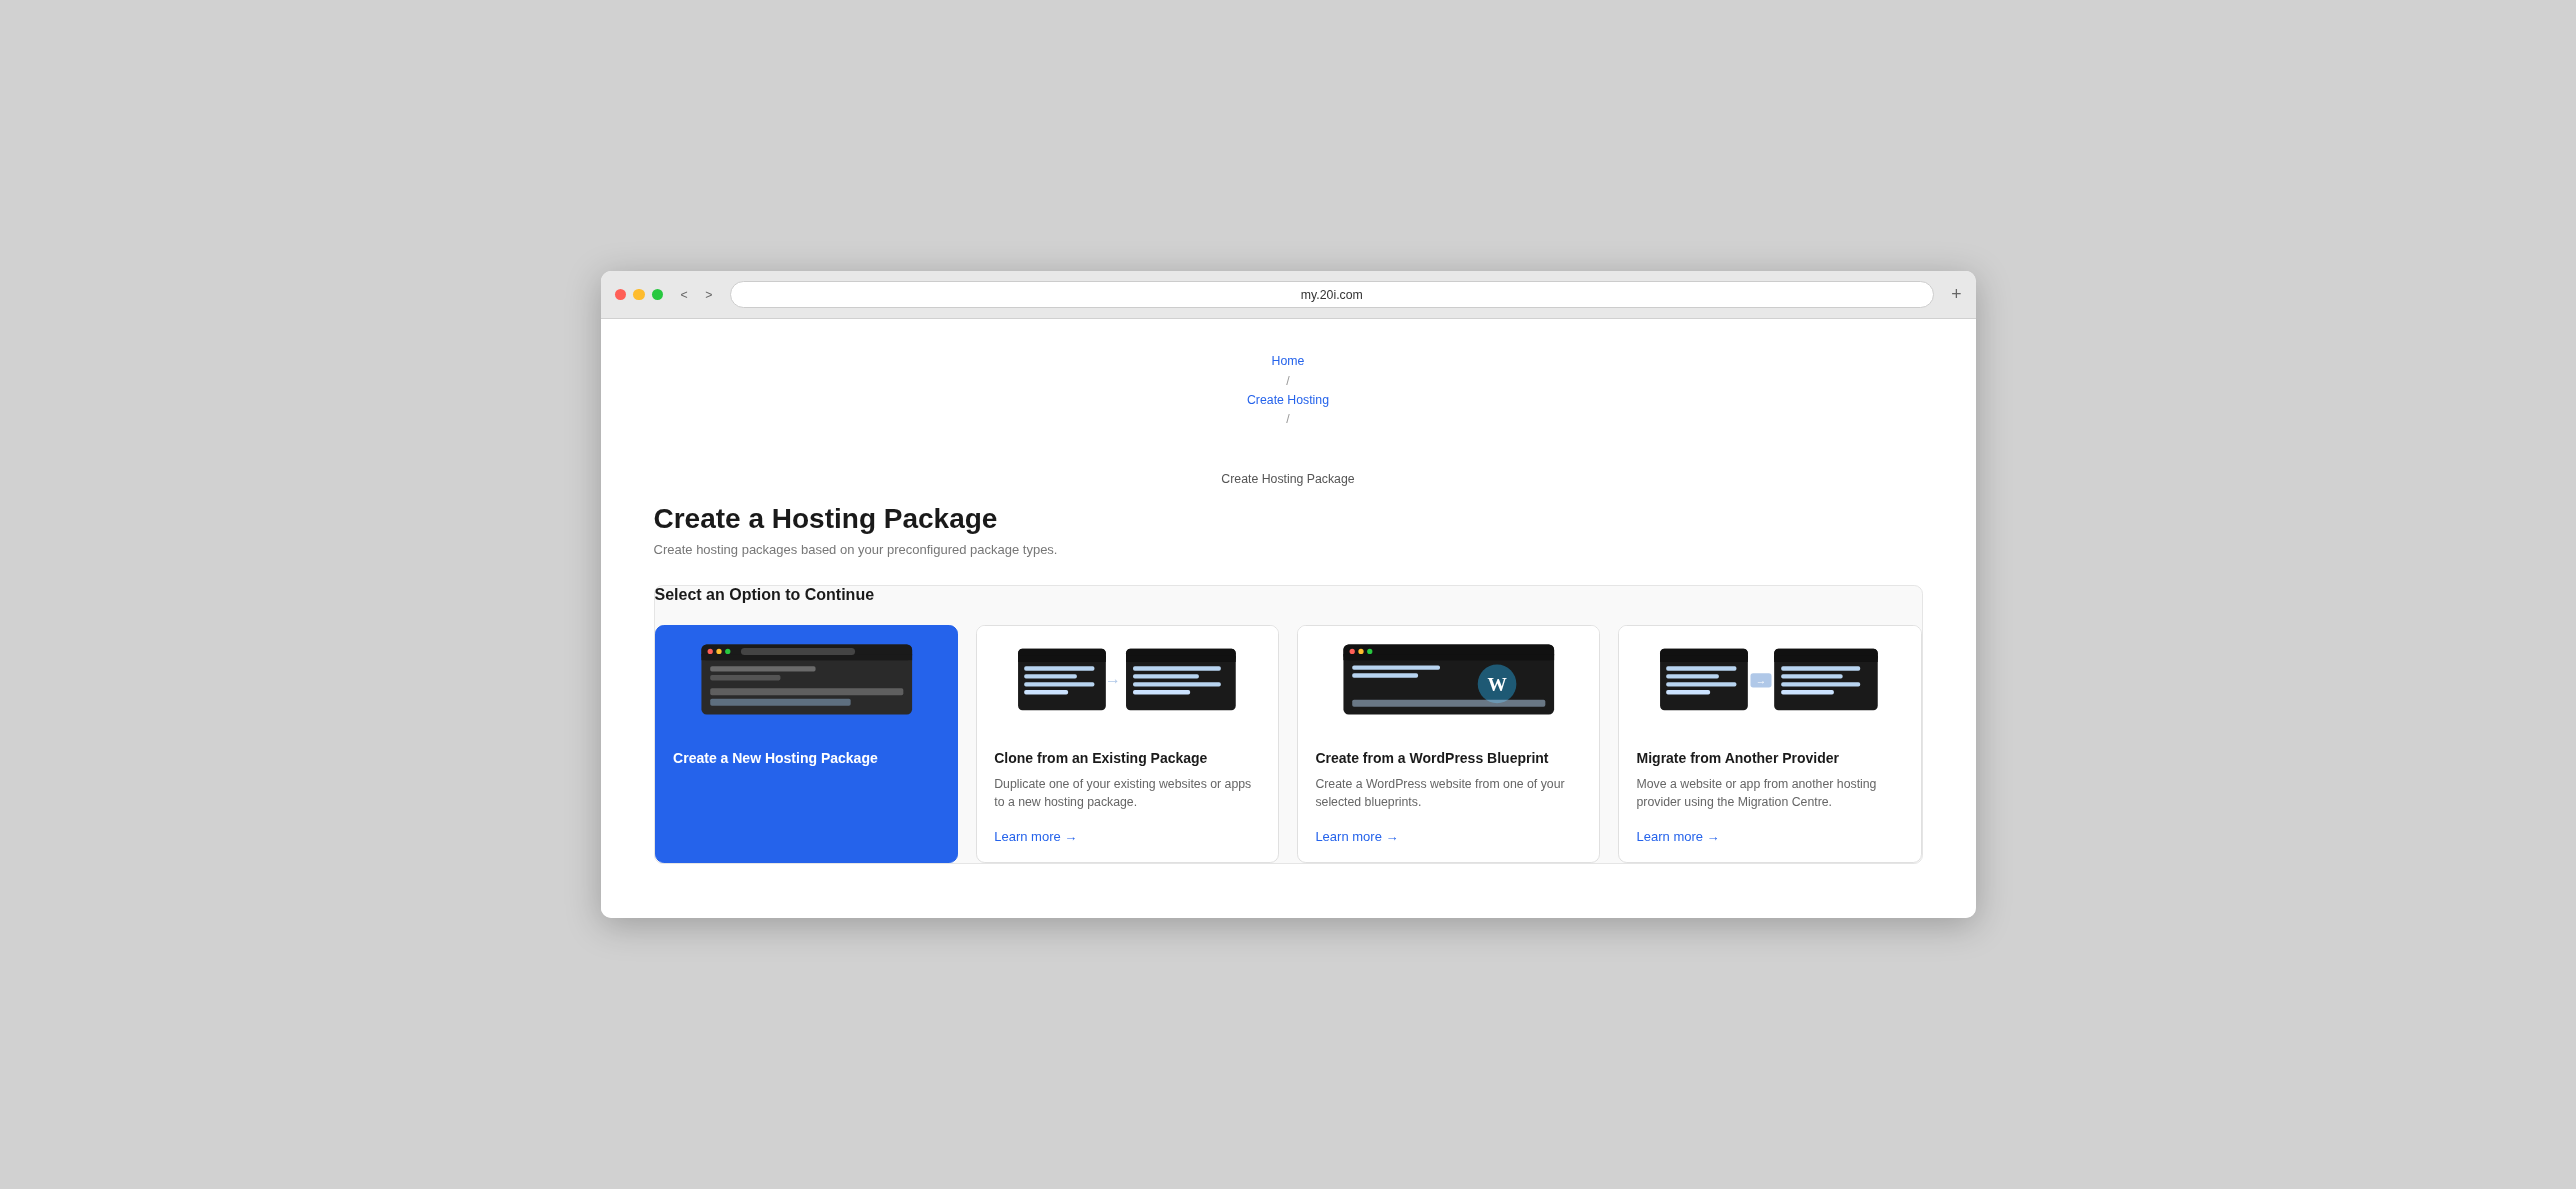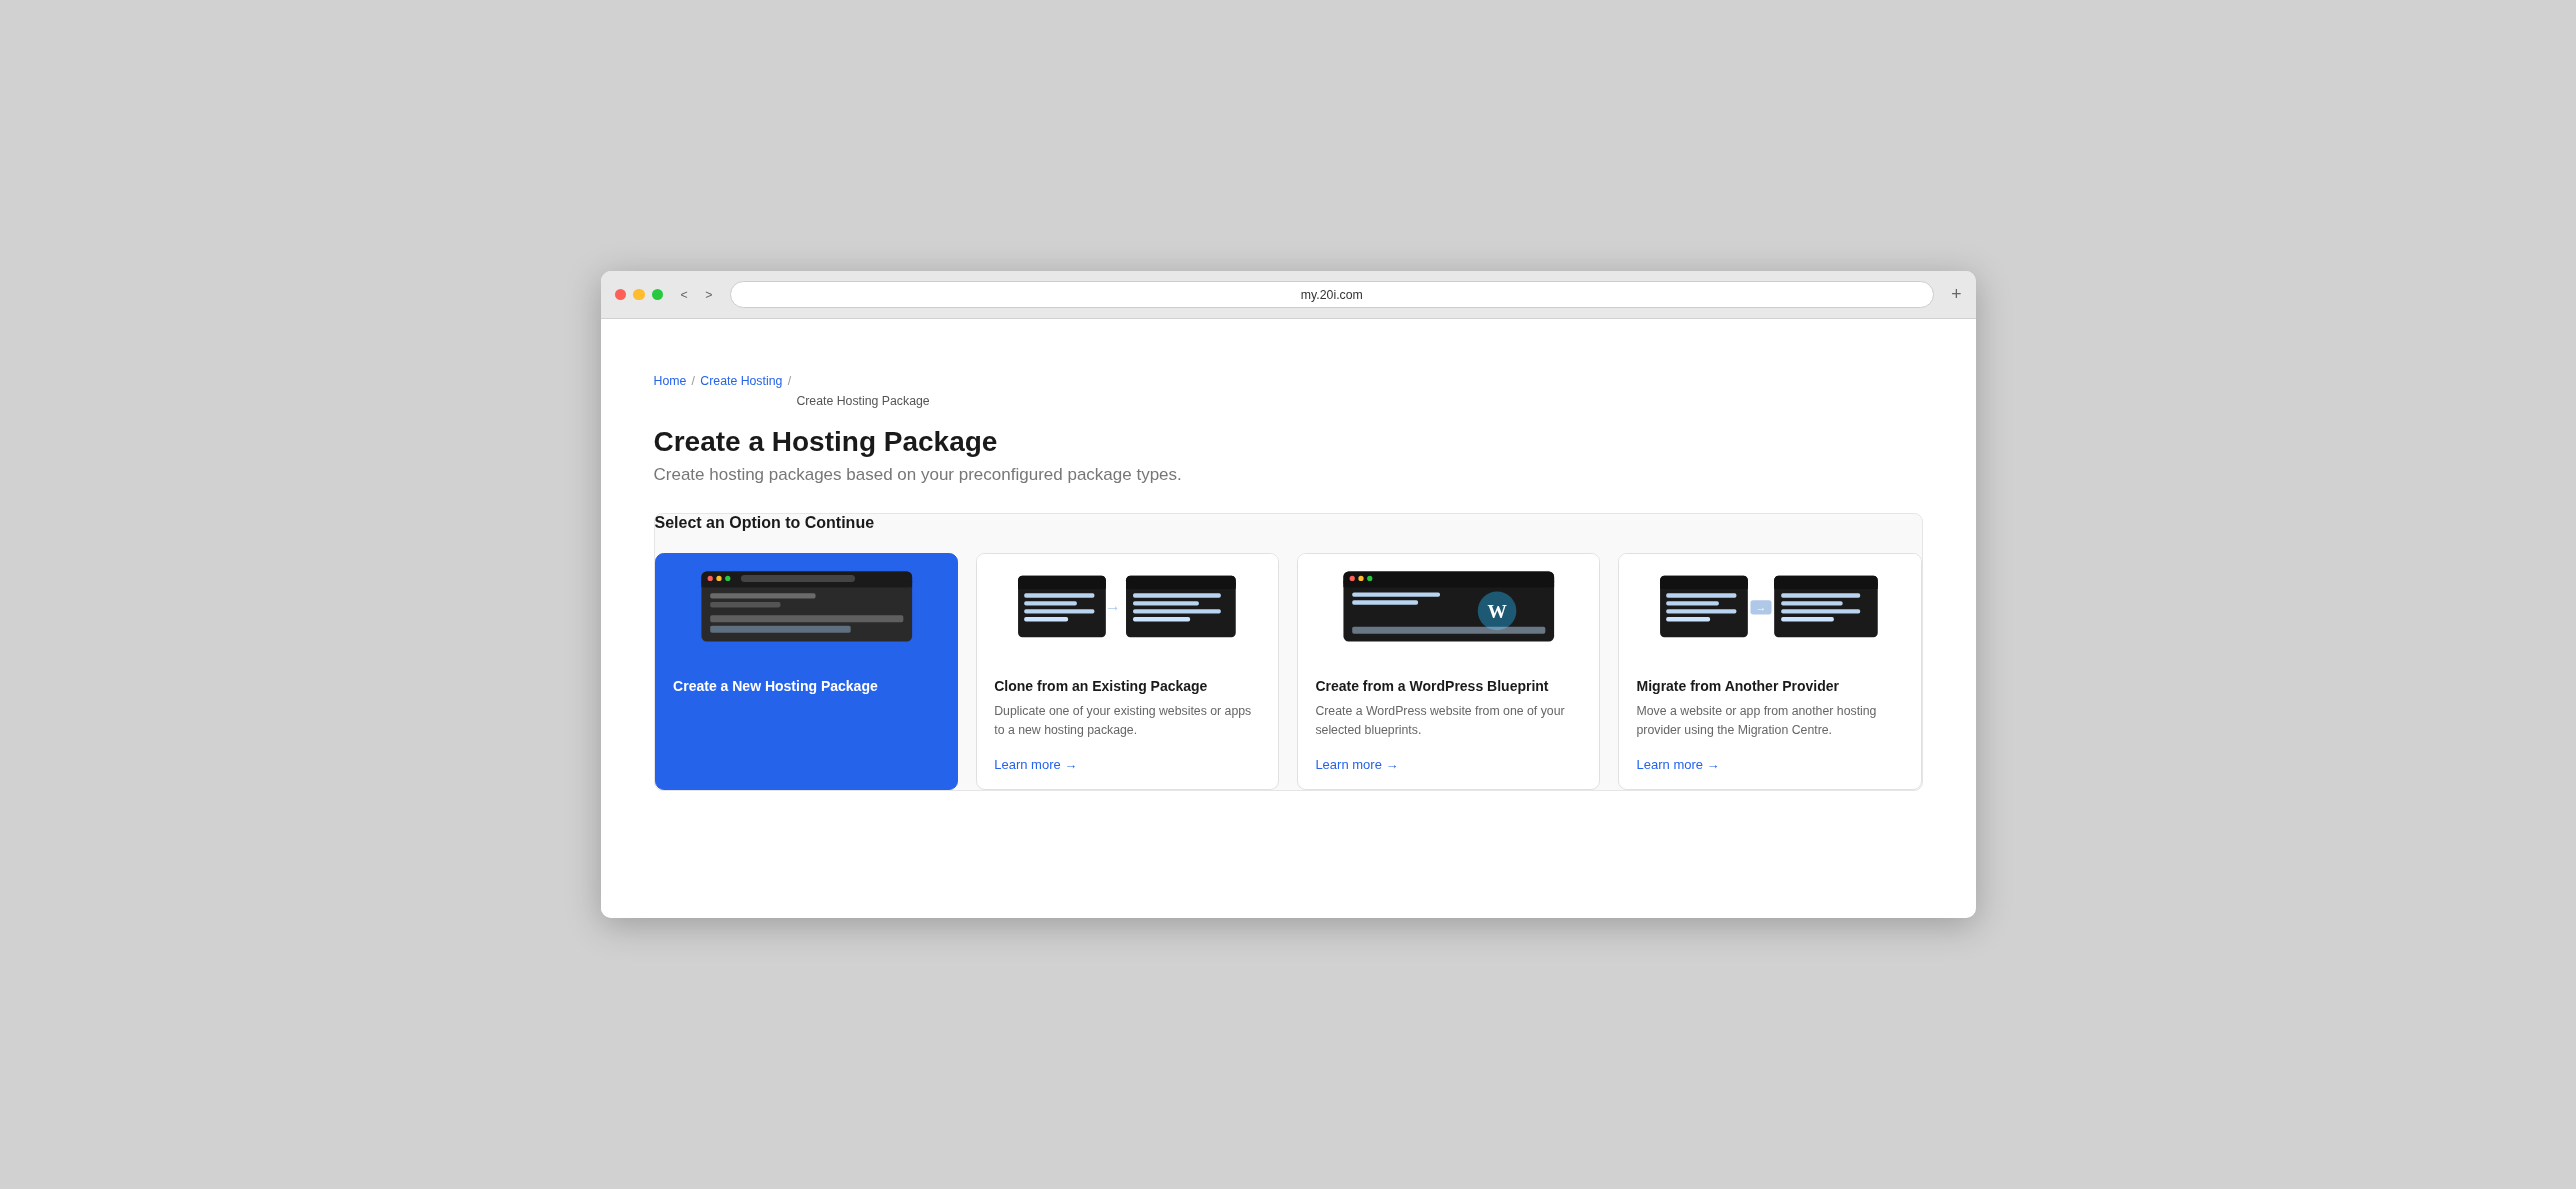--- a/index.html
+++ b/index.html
@@ -84,20 +84,21 @@
       padding: 35px 53px 53px;
       min-height: 599px;
     }
 
     .breadcrumb {
       display: flex;
       align-items: center;
       gap: 5.3px;
       font-size: 12.3px;
       margin-bottom: 17.6px;
+      flex-direction: column;
     }
 
     .breadcrumb-link {
       color: #2563eb;
       text-decoration: none;
       cursor: pointer;
     }
 
     .breadcrumb-sep {
       color: #999;
@@ -109,21 +110,21 @@
     }
 
     .page-title {
       font-size: 28px;
       font-weight: 700;
       color: #1a1a1a;
       margin-bottom: 7px;
     }
 
     .page-subtitle {
-      font-size: 17px;
+      font-size: 13px;
       color: #777;
       margin-bottom: 28px;
     }
 
     .options-panel {
       background: #f9f9f9;
       border: 0.9px solid #e5e5e5;
       border-radius: 8.8px;
     }
 

